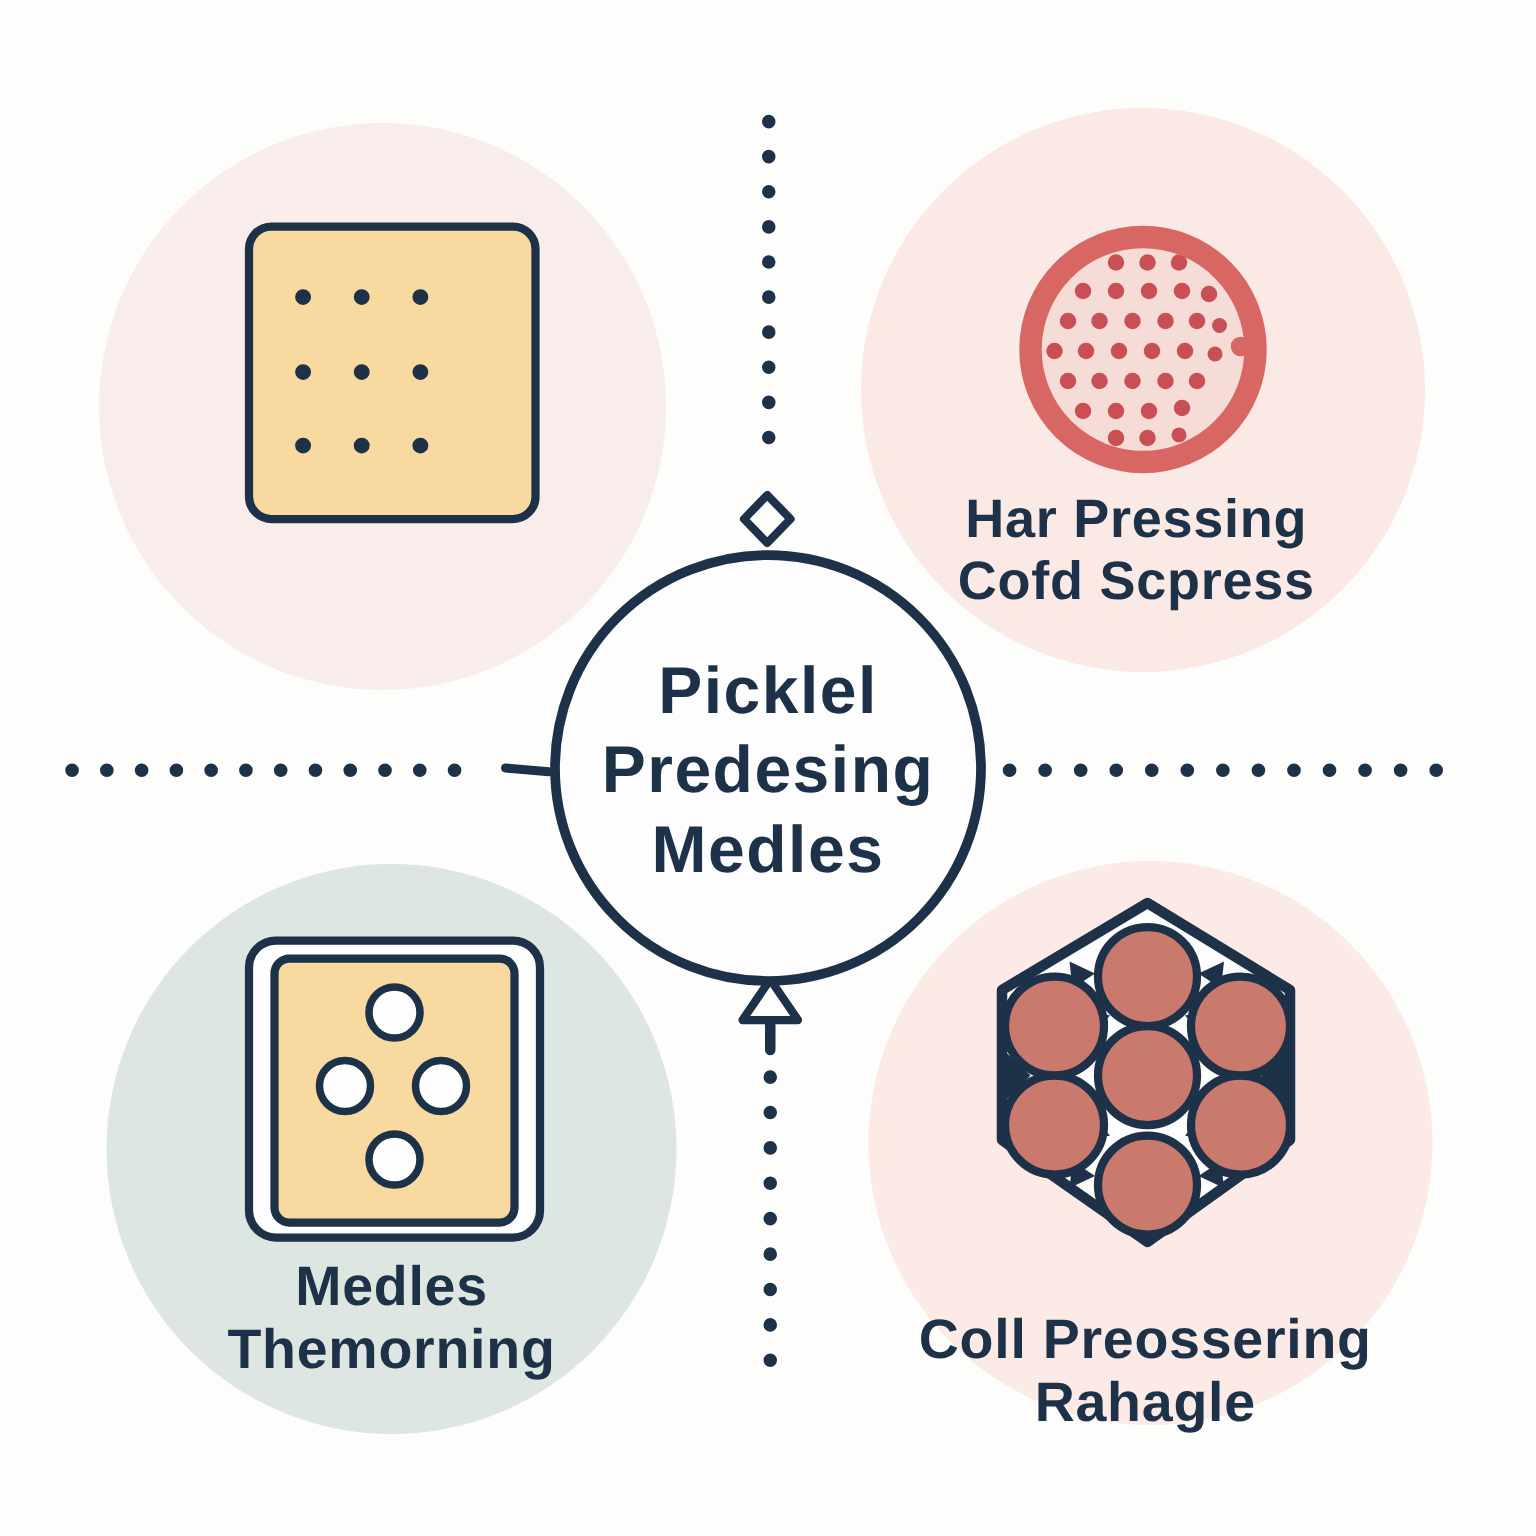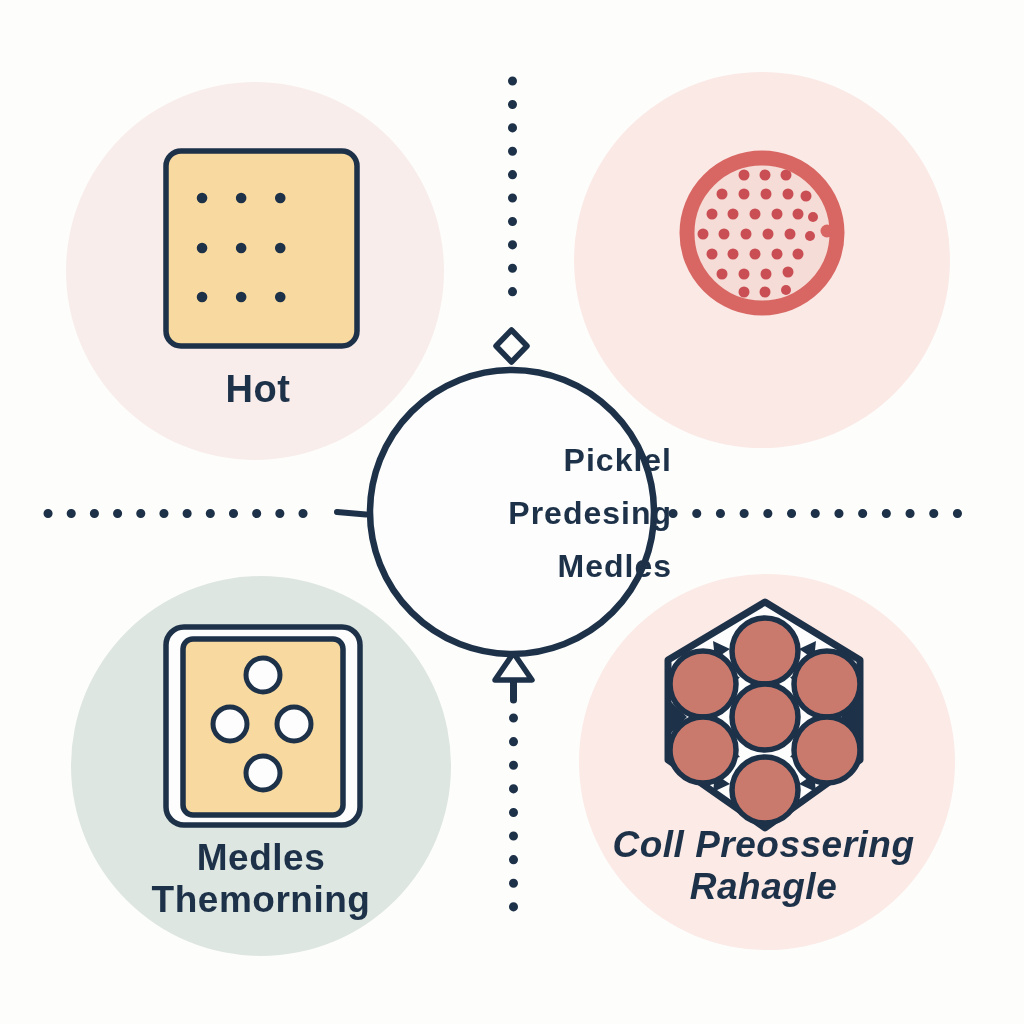--- a/index.html
+++ b/index.html
@@ -16,26 +16,26 @@
     color:#1d3148;
     font-weight:700;
     text-align:center;
     white-space:pre-line;
     letter-spacing:0.5px;
     line-height:42px;
     font-size:37px;
   }
   #center-title{
     left:352px;top:434px;width:320px;
-    font-size:32px;line-height:53px;letter-spacing:1px;text-align:right;
+    font-size:44px;line-height:53px;letter-spacing:1px;
   }
   #label-tl{left:98px;top:368px;width:320px;font-size:38px;}
   #label-tr{left:566px;top:325px;width:383px;font-size:36px;line-height:41px;}
   #label-bl{left:61px;top:837px;width:400px;}
-  #label-br{left:562px;top:824px;width:403px;font-style:italic;}
+  #label-br{left:562px;top:872px;width:403px;}
   .navy-stroke{stroke:#1d3148;}
   .dotline{stroke:#1d3148;stroke-width:9;stroke-linecap:round;fill:none;}
   .dotgrid{stroke:#1d3148;stroke-width:10.5;stroke-linecap:round;fill:none;}
 </style>
 </head>
 <body>
 
 <div class="canvas">
   <svg class="art" width="1024" height="1024" viewBox="0 0 1024 1024">
 
@@ -142,18 +142,19 @@
         <circle cx="765" cy="790" r="33"></circle>
       </g>
     </g>
 
     <circle cx="512" cy="512" r="142" class="navy-stroke" stroke-width="6.5" fill="#fdfdfd"></circle>
   </svg>
 
   <div class="label" id="center-title">Picklel
 Predesing
 Medles</div>
-  <div class="label" id="label-tl">Hot</div>
+  <div class="label" id="label-tr">Har Pressing
+Cofd Scpress</div>
   <div class="label" id="label-bl">Medles
 Themorning</div>
   <div class="label" id="label-br">Coll Preossering
 Rahagle</div>
 </div>
 
 </body></html>

